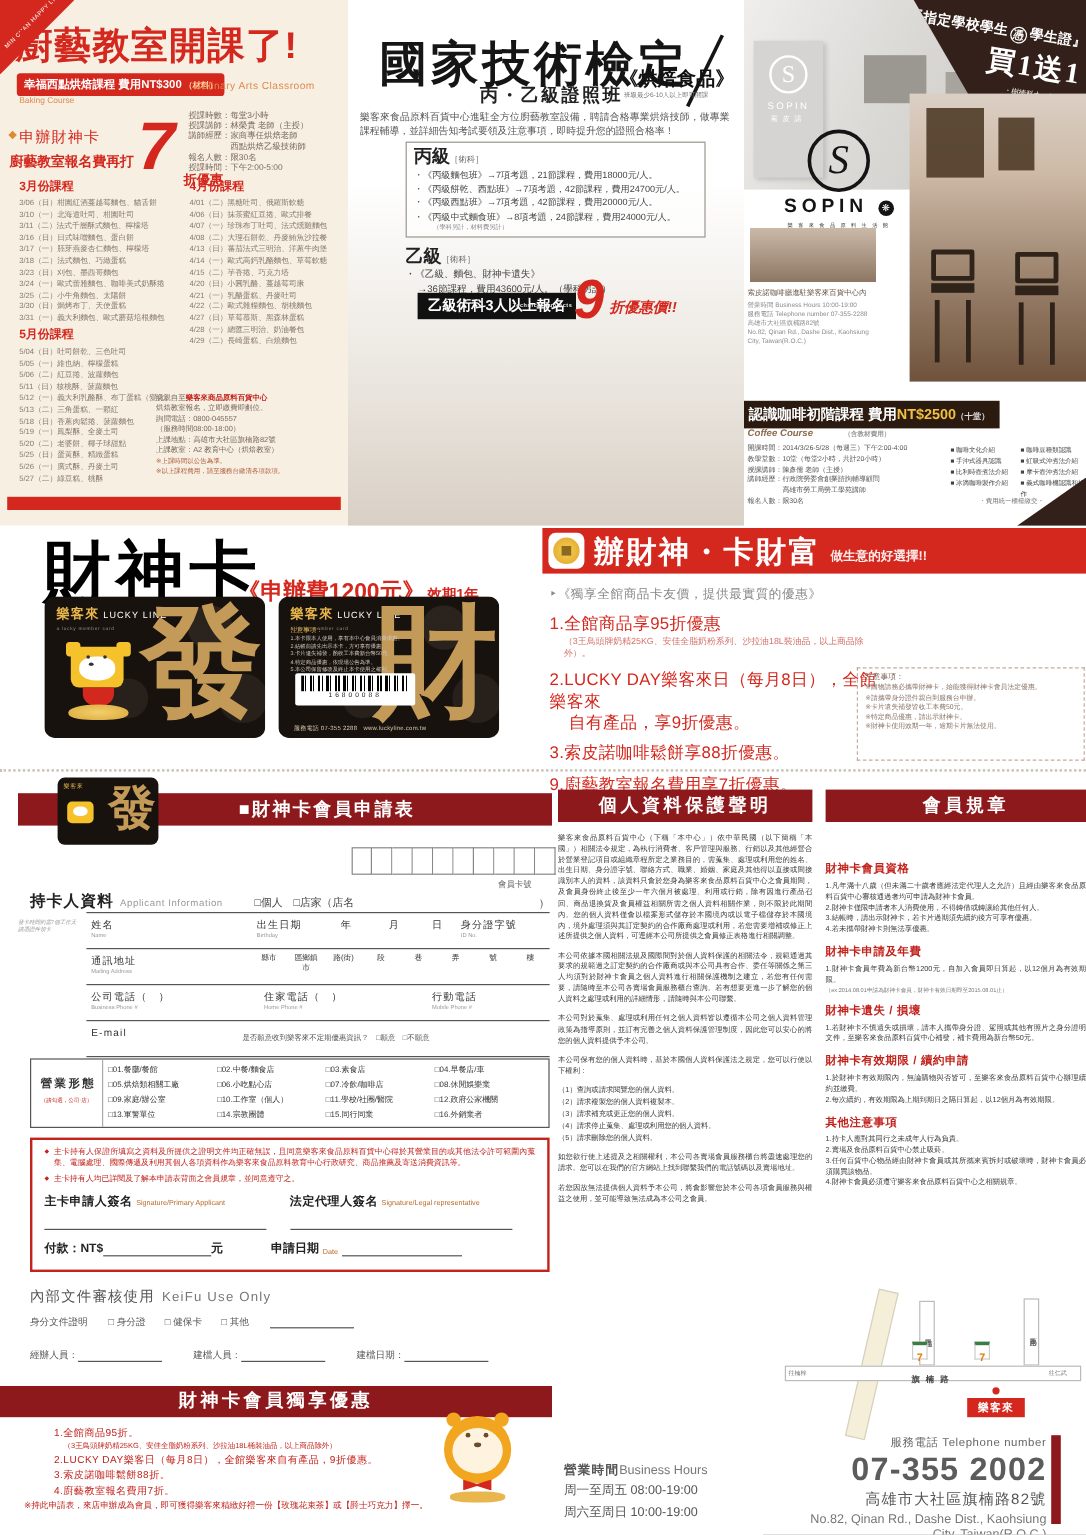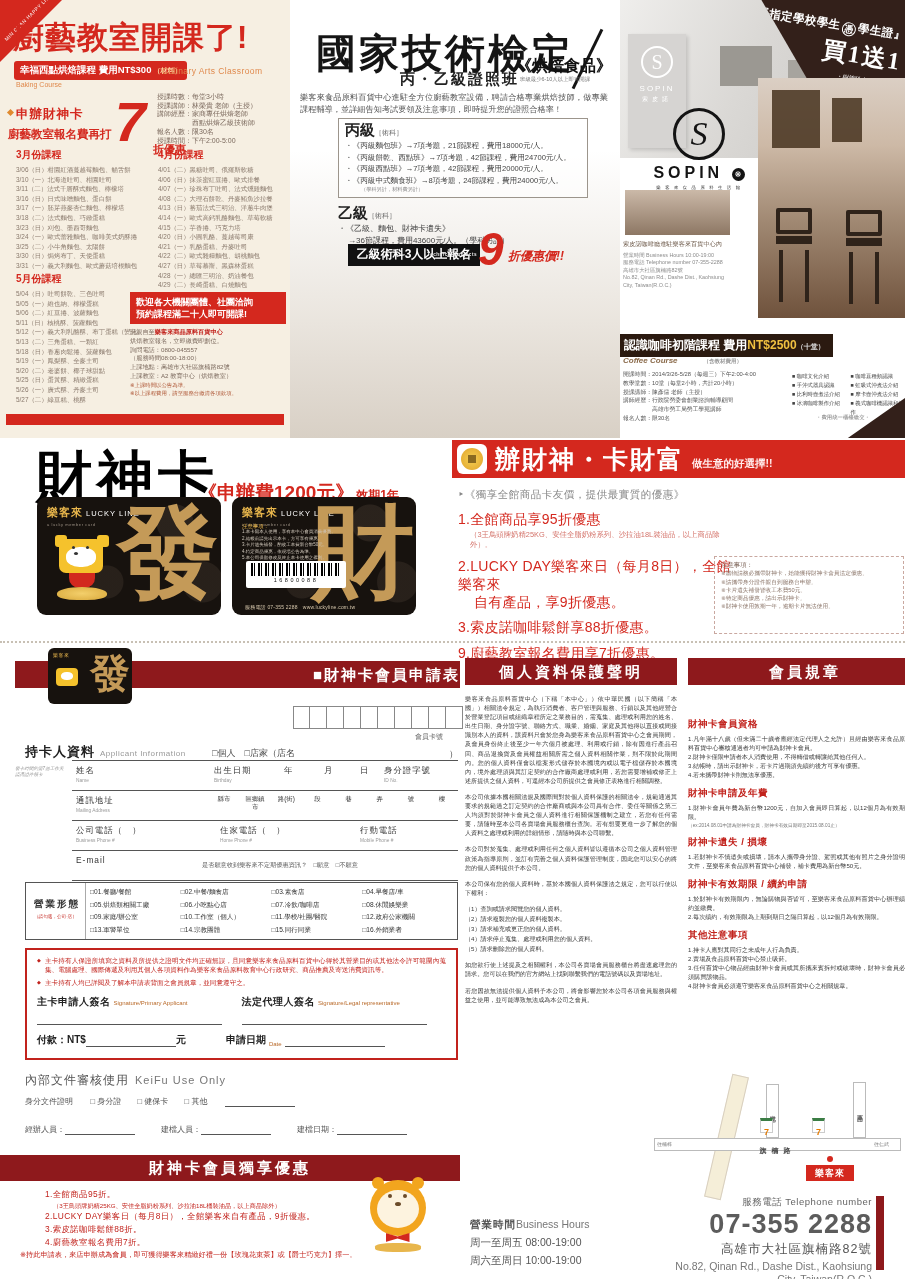--- a/index.html
+++ b/index.html
@@ -16,21 +16,21 @@
 #panel-left{left:0;top:0;width:290px;height:438px;background:var(--cream)}
 .corner-red{position:absolute;left:0;top:0;width:62px;height:62px;background:var(--red);clip-path:polygon(0 0,100% 0,0 100%)}
 .corner-red span{position:absolute;left:-14px;top:14px;width:84px;transform:rotate(-45deg);color:#fff;font-size:5px;letter-spacing:.5px;text-align:center}
 .cook-title{position:absolute;left:13px;top:17px;font-size:31px;font-weight:bold;color:var(--red);letter-spacing:1px;white-space:nowrap}
 .cook-badge{position:absolute;left:14px;top:61px;background:var(--red);color:#fff;font-size:9.5px;font-weight:bold;padding:3px 6px;border-radius:3px;white-space:nowrap}
 .cook-badge em{font-style:normal;font-size:7px;color:#ffd9a8;margin-left:2px}
 .cook-en1{position:absolute;left:162px;top:66px;color:#e08a4e;font-size:8.5px;letter-spacing:.4px}
 .cook-en2{position:absolute;left:16px;top:81px;color:#e08a4e;font-size:7px}
 .cook-info{position:absolute;left:157px;top:93px;width:133px;font-size:7px;line-height:8.7px;color:#7b695d}
 .cook-promo{position:absolute;left:8px;top:106px;width:152px;color:var(--red)}
-.cp1{font-size:12.5px;font-weight:bold;letter-spacing:1px;padding-left:8px;position:relative}
+.cp1{font-size:12.5px;font-weight:normal;letter-spacing:1px;padding-left:8px;position:relative}
 .cp1 i{position:absolute;left:0;top:4px;width:5px;height:5px;background:#e08a2e;transform:rotate(45deg)}
 .cp2{font-size:11.5px;font-weight:bold;margin-top:4px;width:104px}
 .cp-big{position:absolute;right:14px;top:-12px;font-size:56px;font-weight:bold;font-style:italic;line-height:56px}
 .cp-suffix{position:absolute;right:-26px;top:36px;font-size:11px;font-weight:bold}
 .mon{position:absolute}
 .mon h3{font-size:10px;font-weight:bold;color:var(--red);margin-bottom:3px}
 .course-line{font-size:6.4px;line-height:9.6px;color:#8a7a6d;white-space:nowrap}
 #mon-mar{left:16px;top:148px;width:140px}
 #mon-apr{left:158px;top:148px;width:132px}
 #mon-may{left:16px;top:272px;width:142px}
@@ -147,21 +147,21 @@
 .promo-notice h5{font-size:6.4px;color:#7c6357;font-weight:normal}
 .dotted-sep{position:absolute;left:0;top:641px;width:905px;border-top:2px dotted #c8c0b4}
 
 
 #form-col{left:15px;top:648px;width:445px;height:628px}
 .mini-card{position:absolute;left:33px;top:0;width:84px;height:56px;border-radius:6px;background:#17120e;z-index:2;overflow:hidden}
 .mini-card .mb{position:absolute;left:5px;top:4px;color:#e8b64c;font-size:5px;letter-spacing:.5px}
 .mini-card .mc{position:absolute;right:2px;top:-2px;color:#c49a58;font-size:40px;font-weight:bold;font-family:"Liberation Serif",serif}
 .mini-card .mm{position:absolute;left:8px;top:20px;width:22px;height:18px;background:#f5c22c;border-radius:4px}
 .mini-card .mm i{position:absolute;left:5px;top:4px;width:12px;height:8px;background:#fff;border-radius:45%}
-.form-banner{position:absolute;left:0;top:13px;width:445px;height:27px;background:var(--dkred);color:#fff;font-size:15px;font-weight:bold;text-align:right;line-height:27px;letter-spacing:2px;padding-left:70px}
+.form-banner{position:absolute;left:0;top:13px;width:445px;height:27px;background:var(--dkred);color:#fff;font-size:15px;font-weight:bold;text-align:center;line-height:27px;letter-spacing:2px;padding-left:70px}
 .cardno{position:absolute;left:278px;top:58px;display:flex}
 .cardno i{width:17px;height:23px;border:1px solid #888;border-left:none;background:#fff}
 .cardno i:first-child{border-left:1px solid #888}
 .cardno-label{position:absolute;left:400px;top:84px;font-size:7px;color:#666}
 .holder-row{position:absolute;left:10px;top:94px;width:433px;white-space:nowrap}
 .holder-row b{font-size:13px;color:#222;letter-spacing:1px}
 .holder-row em{font-style:normal;font-size:8px;color:#999;margin-left:5px;letter-spacing:.5px}
 .holder-row span{font-size:9px;color:#444;margin-left:22px}
 .holder-close{position:absolute;right:0;bottom:0;font-size:9px;color:#444}
 .ftable{position:absolute;left:57px;top:112px;width:386px;border-top:1px solid #555}
@@ -323,24 +323,20 @@
           <div class="course-line">5/12（一）義大利乳酪酥、布丁蛋糕（變化）</div>
           <div class="course-line">5/13（二）三角蛋糕、一顆紅</div>
           <div class="course-line">5/18（日）香蔥肉鬆捲、菠蘿麵包</div>
           <div class="course-line">5/19（一）鳳梨酥、全麥土司</div>
           <div class="course-line">5/20（二）老婆餅、椰子球甜點</div>
           <div class="course-line">5/25（日）蛋黃酥、精緻蛋糕</div>
           <div class="course-line">5/26（一）廣式酥、丹麥土司</div>
           <div class="course-line">5/27（二）綠豆糕、桃酥</div>
         </div>
     </div>
-    <div class="group-box">
-      <div>歡迎各大機關團體、社團洽詢</div>
-      <div>預約課程滿二十人即可開課!</div>
-    </div>
     <div class="signup">
       <div><span>請親自至</span><span class="red">樂客來商品原料百貨中心</span></div>
       <div>烘焙教室報名，立即繳費即劃位。</div>
       <div>
           <div>詢問電話：0800-045557</div>
           <div>（服務時間08:00-18:00）</div>
           <div>上課地點：高雄市大社區旗楠路82號</div>
           <div>上課教室：A2 教育中心（烘焙教室）</div>
         </div>
     </div>
@@ -774,21 +770,21 @@
     <div id="dir-l" class="dir">往楠梓</div>
     <div id="dir-r" class="dir">往仁武</div>
     <div id="sev1" class="sev"><b>7</b></div>
     <div id="sev2" class="sev"><b>7</b></div>
     <div class="map-dot"></div>
     <div class="map-store">樂客來</div>
   </div>
 
   <div id="contact" class="abs">
     <div class="tel-label">服務電話 Telephone number</div>
-    <div class="tel">07-355 2288</div>
+    <div class="tel">07-355 2002</div>
     <div class="addr">高雄市大社區旗楠路82號</div>
     <div class="addr-en">
       <div>No.82, Qinan Rd., Dashe Dist., Kaohsiung</div>
       <div>City, Taiwan(R.O.C.)</div>
     </div>
   </div>
   <div class="contact-bar abs"></div>
 
 </div>
 

